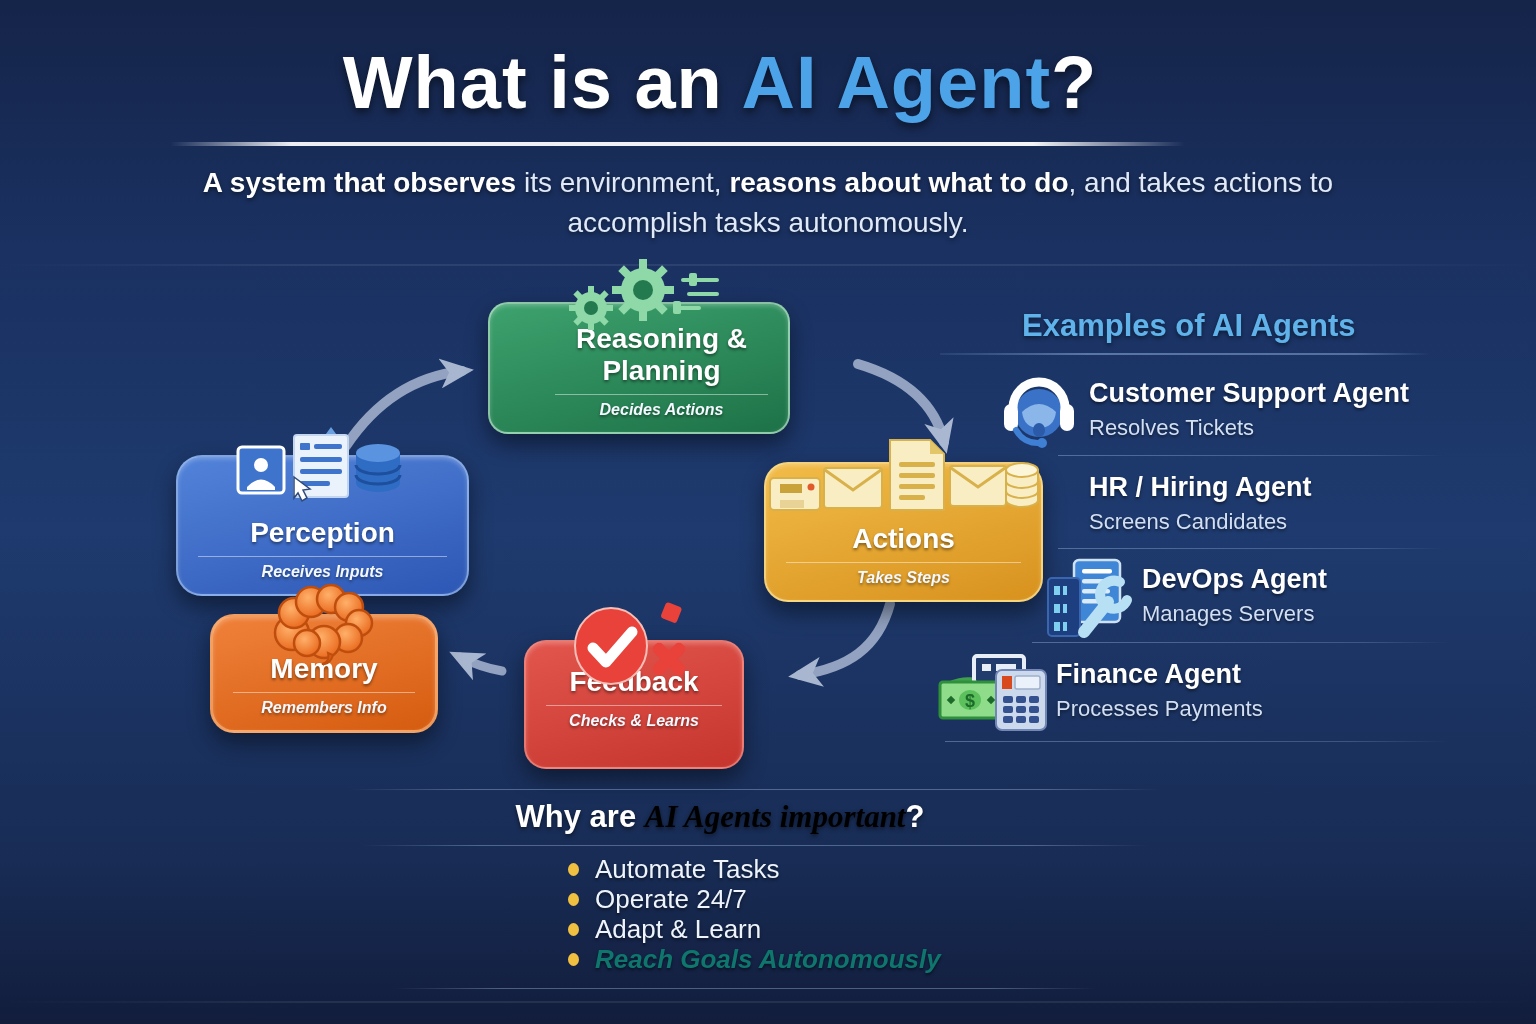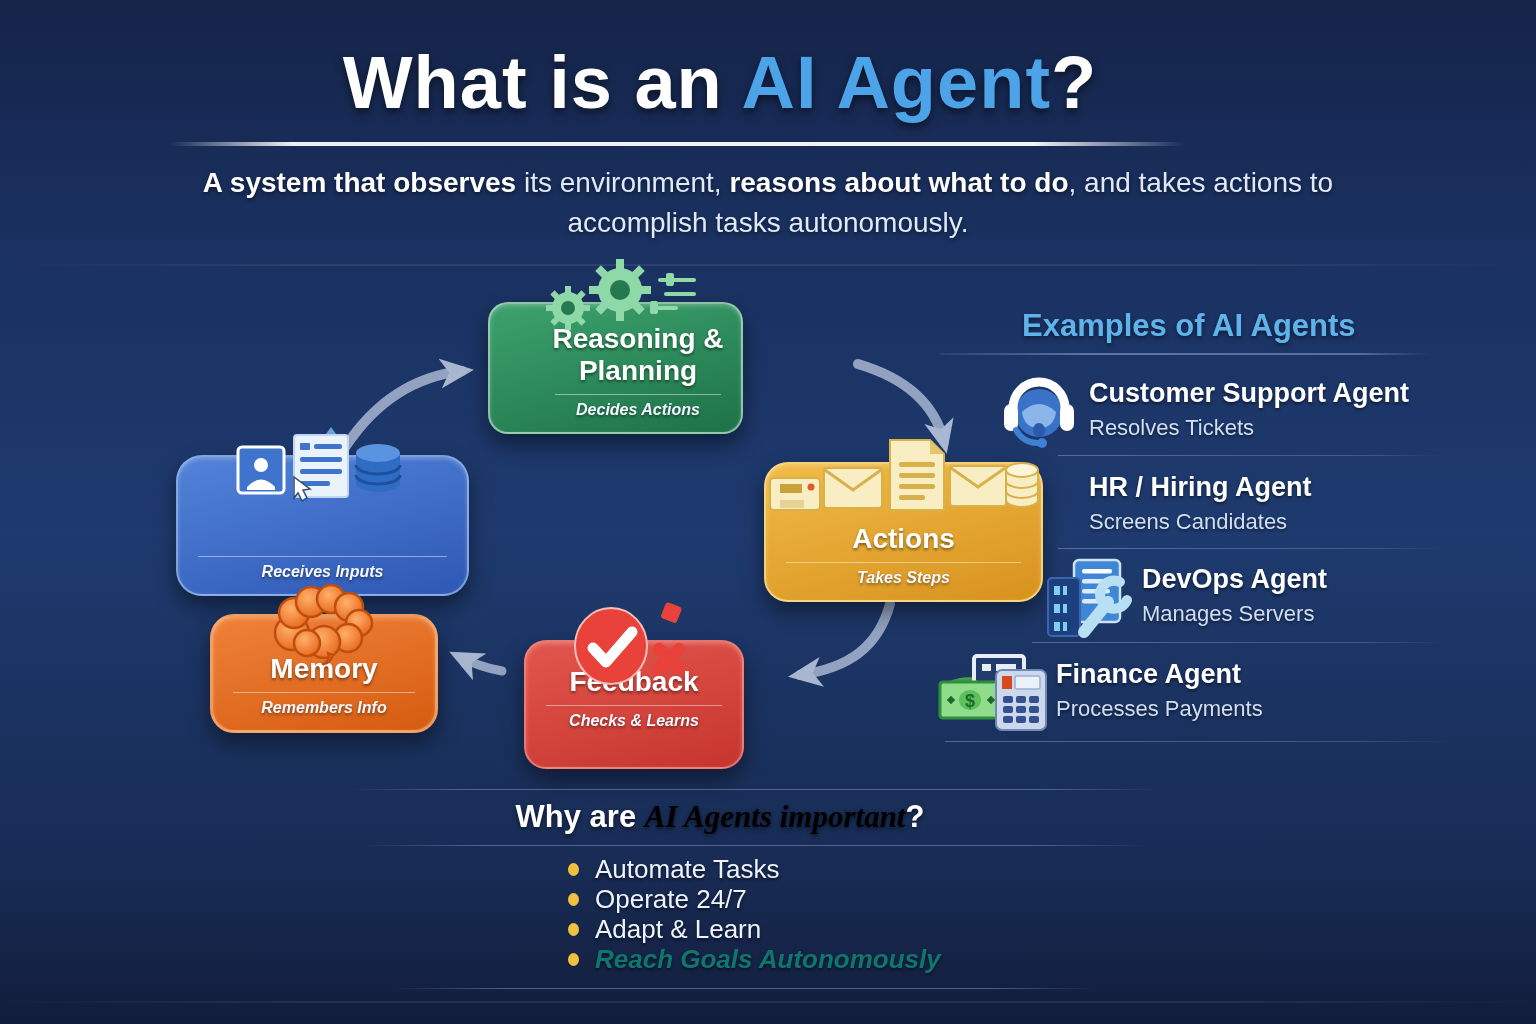--- a/index.html
+++ b/index.html
@@ -24,21 +24,21 @@
 
   
   .node { position:absolute; display:flex; flex-direction:column; justify-content:flex-end;
     padding-bottom:13px; text-align:center;
     box-shadow:0 10px 22px rgba(0,0,0,.45), inset 0 2px 4px rgba(255,255,255,.25); }
   .node-title { font-size:28px; font-weight:800; text-shadow:0 2px 3px rgba(0,0,0,.45); }
   .node-divider { height:1px; margin:7px 20px 6px; background:rgba(255,255,255,.45); }
   .node-sub { font-size:16px; font-style:italic; font-weight:700; color:#f4f8ff; text-shadow:0 2px 3px rgba(0,0,0,.4); }
   .node-icons { position:absolute; left:0; width:100%; display:flex; justify-content:center; }
 
-  .node-reasoning { left:488px; top:302px; width:255px; height:132px; border-radius:20px;
+  .node-reasoning { left:488px; top:302px; width:302px; height:132px; border-radius:20px;
     background:linear-gradient(165deg,#3da26e,#1d7247); border:2px solid rgba(195,235,210,.65);padding-left:45px; }
   .node-reasoning .node-icons { top:-48px; }
 
   .node-perception { left:176px; top:455px; width:293px; height:141px; border-radius:26px;
     background:linear-gradient(165deg,#5283da,#2d57b4); border:2px solid rgba(175,205,245,.6); }
   .node-perception .node-icons { top:-32px; }
 
   .node-actions { left:764px; top:462px; width:279px; height:140px; border-radius:24px;
     background:linear-gradient(165deg,#f2bb47,#d8921e); border:2px solid rgba(250,225,150,.75); }
   .node-actions .node-icons { top:-28px; }
@@ -160,20 +160,21 @@
       <rect x="66" y="32" width="42" height="5" rx="2" fill="#3f74cc"></rect>
       <rect x="66" y="44" width="42" height="5" rx="2" fill="#3f74cc"></rect>
       <rect x="66" y="56" width="30" height="5" rx="2" fill="#3f74cc"></rect>
       <path d="M60 52 l16 12 l-7 1 l4 8 l-5 3 l-4 -8 l-4 5 z" fill="#ffffff" stroke="#2e4a78" stroke-width="1.5"></path>
       <path d="M122 28 h44 v30 a22 9 0 0 1 -44 0 z" fill="#2f6cc4"></path>
       <ellipse cx="144" cy="28" rx="22" ry="9" fill="#5a93e0"></ellipse>
       <path d="M122 40 a22 9 0 0 0 44 0" fill="none" stroke="#1d4f9c" stroke-width="3"></path>
       <path d="M122 50 a22 9 0 0 0 44 0" fill="none" stroke="#1d4f9c" stroke-width="3"></path>
     </svg>
   </div>
+  <div class="node-title">Perception</div>
   <div class="node-divider"></div>
   <div class="node-sub">Receives Inputs</div>
 </div>
 
 <div class="node node-actions">
   <div class="node-icons">
     <svg width="272" height="88" viewBox="0 0 272 88">
       <g fill="#f9edc4" stroke="#d8b14a" stroke-width="2">
         <rect x="2" y="42" width="50" height="32" rx="4"></rect>
         <rect x="56" y="32" width="58" height="40" rx="3"></rect>

